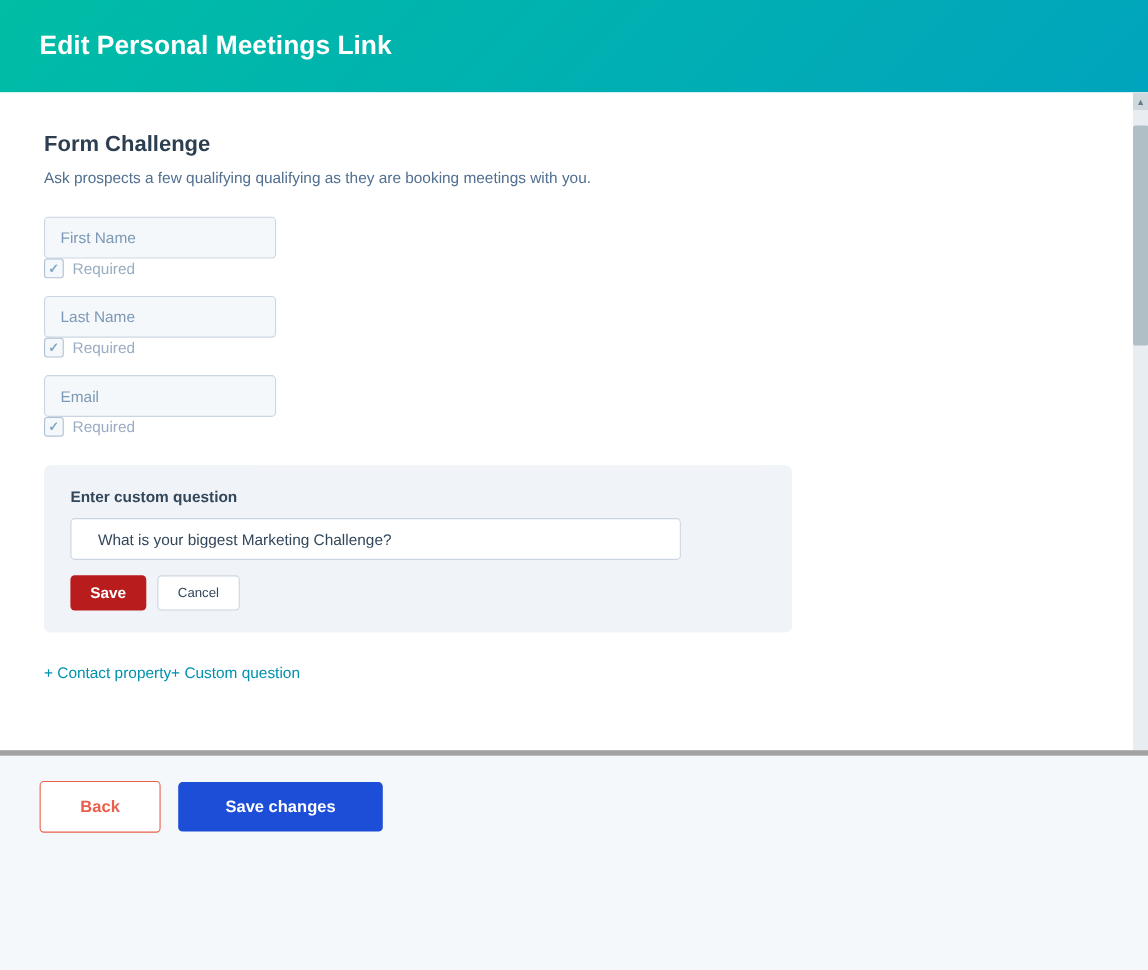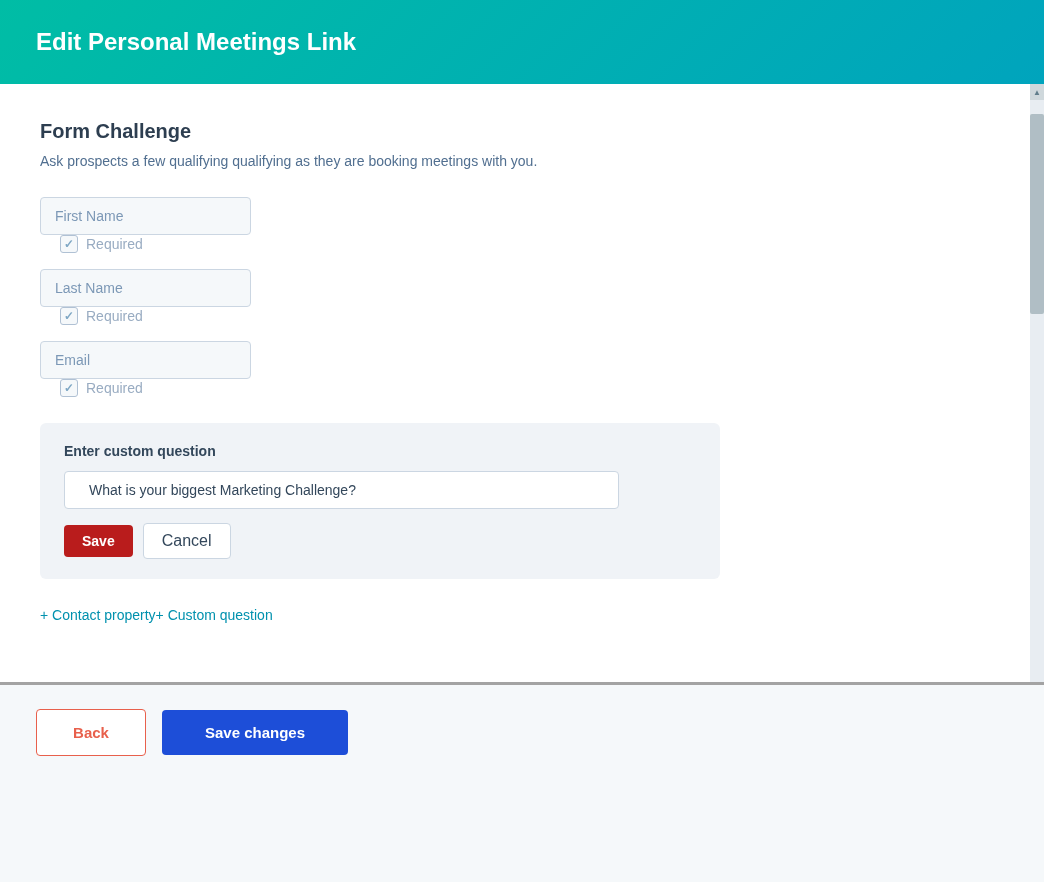--- a/index.html
+++ b/index.html
@@ -93,21 +93,20 @@
       background: #f5f8fa;
       outline: none;
     }
     .form-input::placeholder {
       color: #7c98b6;
     }
 
     .required-group {
       display: flex;
       align-items: center;
-      margin-left: 20px;
       gap: 8px;
     }
     .checkbox-custom {
       width: 18px;
       height: 18px;
       border: 1.5px solid #b0c1d4;
       border-radius: 3px;
       background: #f5f8fa;
       display: flex;
       align-items: center;
@@ -165,21 +164,21 @@
       font-size: 14px;
       font-weight: 600;
       cursor: pointer;
     }
     .btn-cancel-inline {
       background: white;
       color: #33475b;
       border: 1px solid #cbd6e2;
       border-radius: 4px;
       padding: 8px 18px;
-      font-size: 16px;
+      font-size: 12px;
       cursor: pointer;
     }
 
     .add-links {
       display: flex;
       margin-top: 28px;
     }
     .add-link {
       color: #0091ae;
       font-size: 14px;
@@ -189,21 +188,21 @@
       align-items: center;
       gap: 4px;
     }
 
     .footer-bar {
       position: absolute;
       bottom: 0;
       left: 0;
       right: 0;
       background: #f5f8fa;
-      border-top: 3px solid #a3a3a3;
+      border-top: 5px solid #a3a3a3;
       padding: 20px 36px;
       display: flex;
       align-items: center;
       gap: 16px;
       height: 98px;
     }
     .btn-back {
       background: white;
       color: #e8604c;
       border: 1.5px solid #e8604c;

